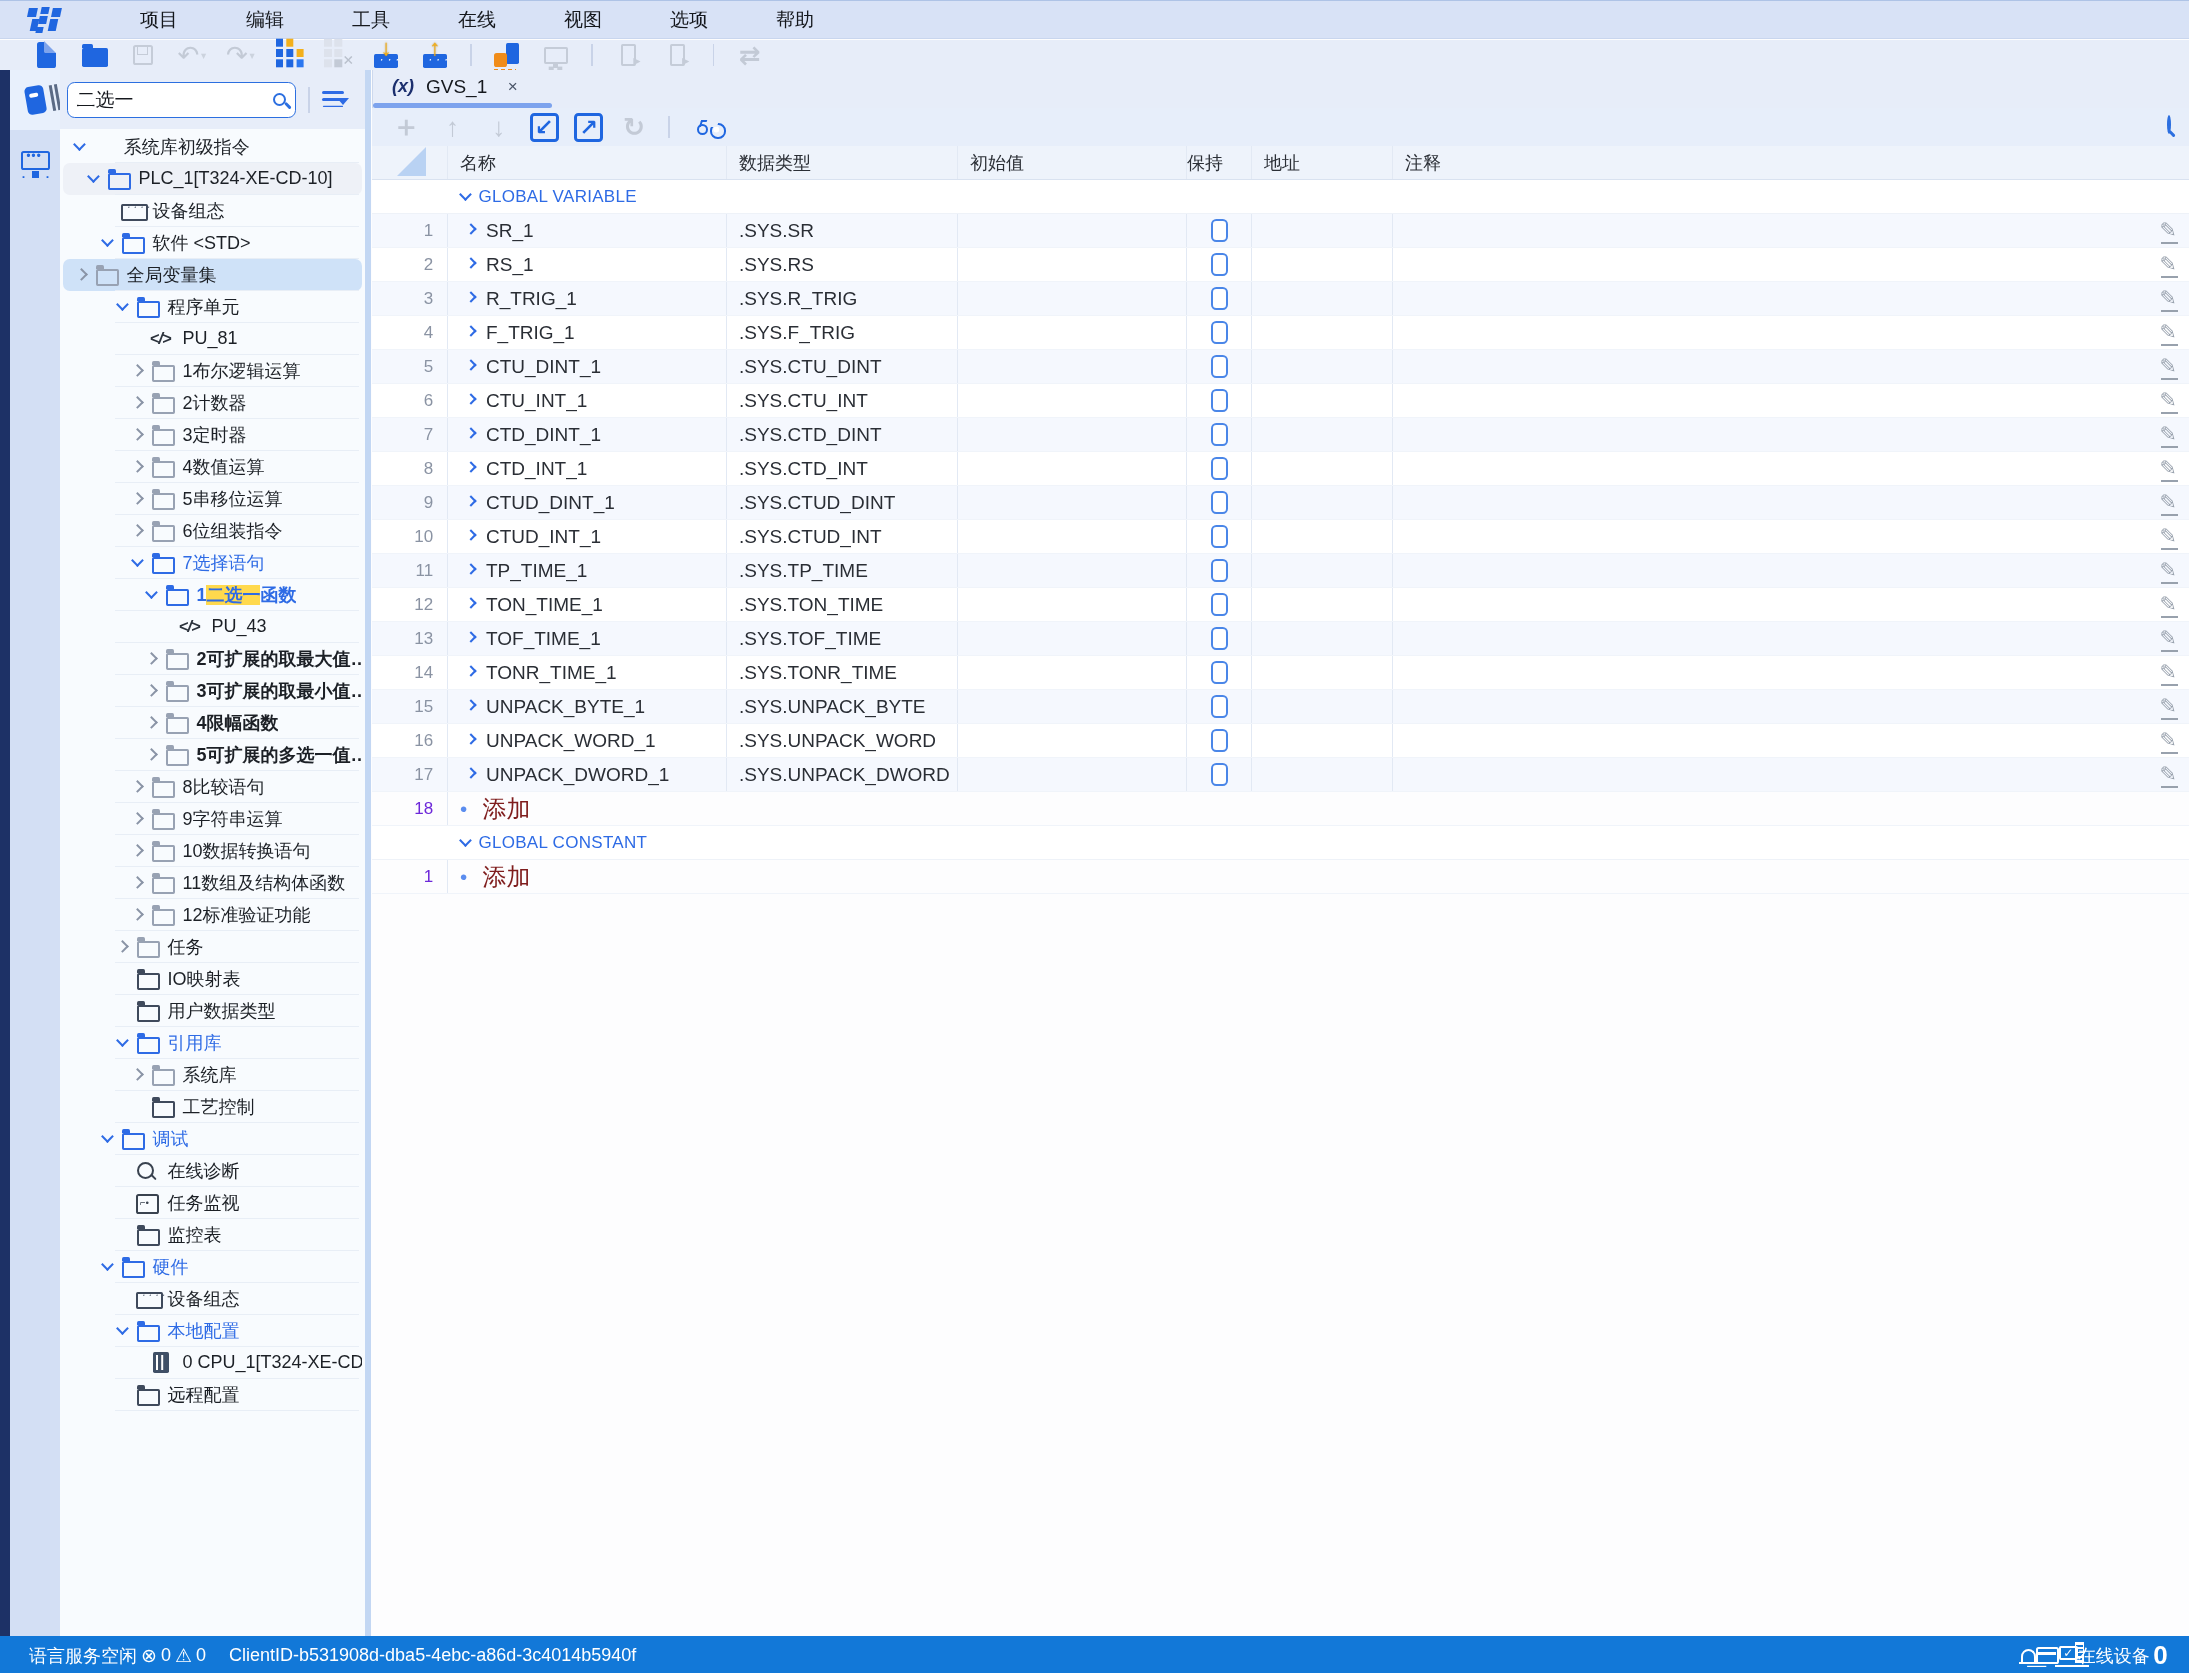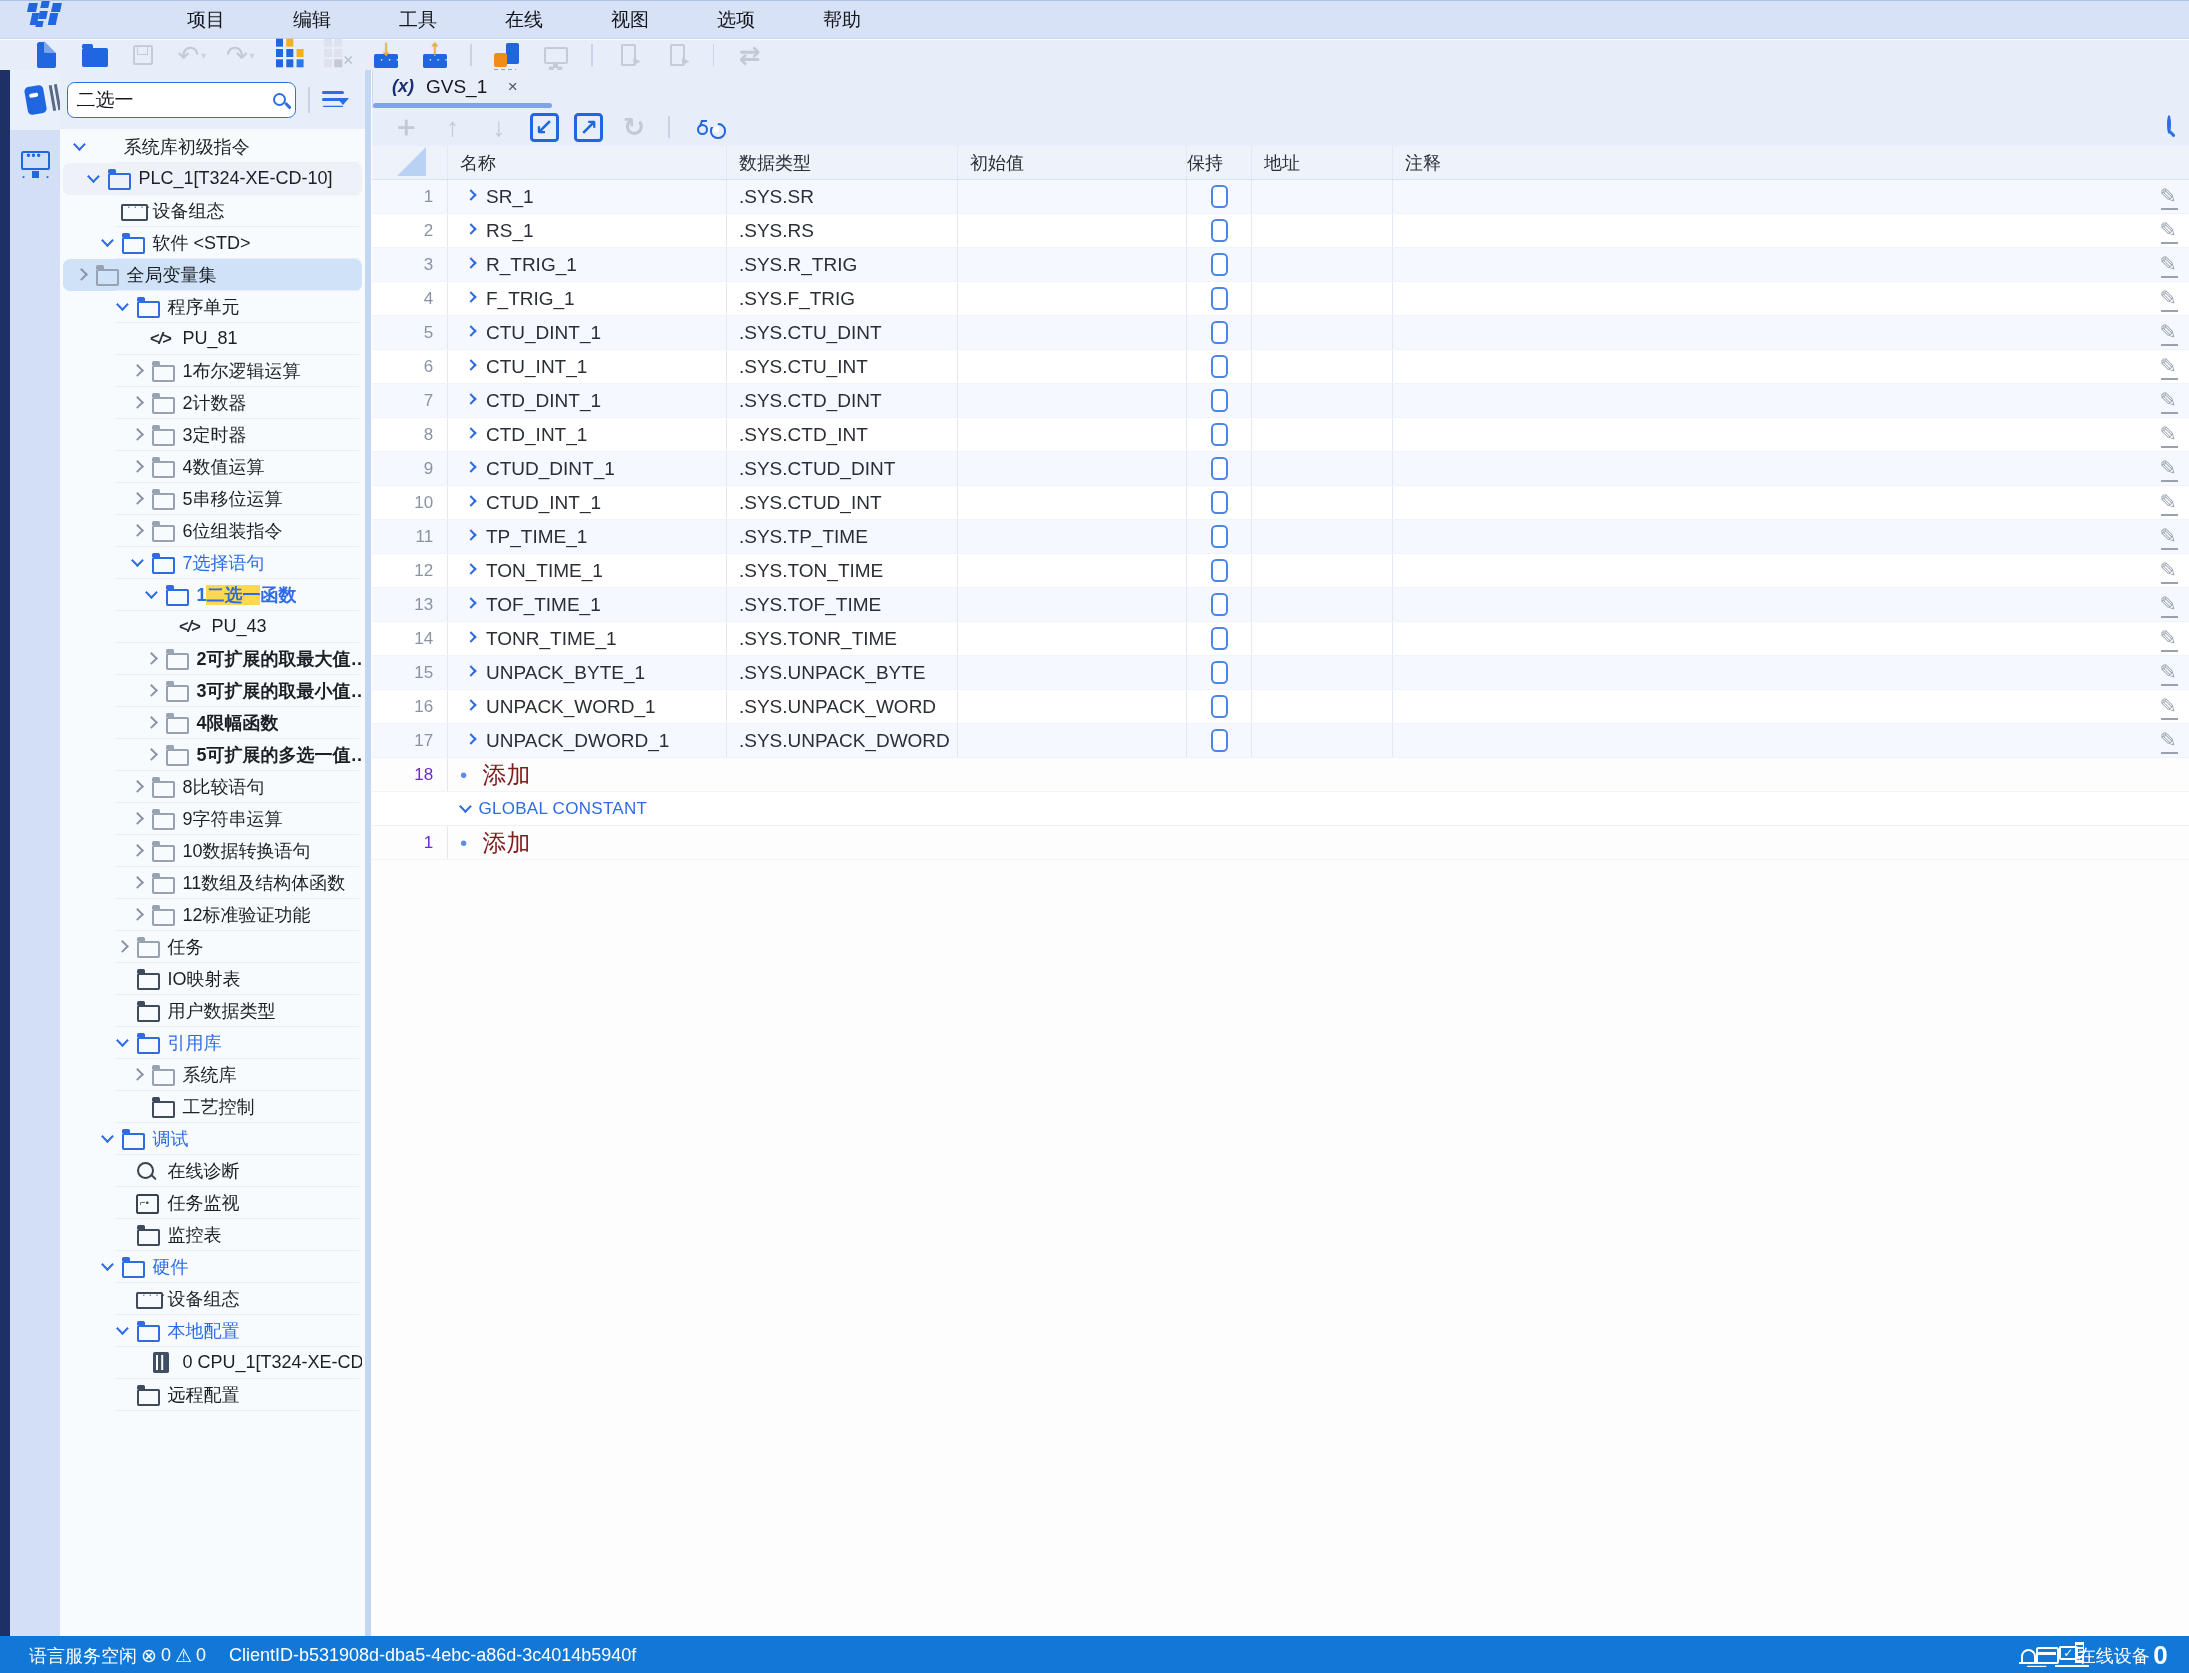--- a/index.html
+++ b/index.html
@@ -2,21 +2,21 @@
 <html style="font-size:13.8px"><head>
 <meta charset="utf-8">
 <style>
   * { margin:0; padding:0; box-sizing:border-box; }
   html,body { width:2190px; height:1673px; overflow:hidden;
     font-family:"Liberation Sans","DejaVu Sans",sans-serif; background:#fdfdfe; }
   .app { position:relative; width:2190px; height:1673px; border-top:1.7px solid #aec3e6; }
 
   
   .menubar { position:absolute; left:0; top:0; width:100%; height:38px; background:#d8e2f6;
-    display:flex; border-bottom:0.9px solid #c9d6ee;gap:47px; }
+    display:flex; align-items:center; border-bottom:0.9px solid #c9d6ee; }
   .logo { width:40px; height:26px; margin-left:26px; margin-right:40px; position:relative; }
   .logo i { position:absolute; background:#1f66e0; }
   .menu-item { padding:0 34px; font-size:19px; color:#15181d; height:38px; line-height:38px; cursor:default; }
 
   
   .toolbar { position:absolute; left:0; top:39px; width:100%; height:30px; background:#e7edf9;
     display:flex; align-items:center; padding-left:26px; gap:8.6px; }
   .tbi { width:40px; height:30px; display:flex; align-items:center; justify-content:center; position:relative; }
   .tbi .glyph { font-size:24px; line-height:1; }
   .tsep { width:1.7px; height:22.4px; background:#c9d3e8; margin:0 6.9px; }
@@ -636,20 +636,24 @@
             <i></i>
           </div>
         <div class="c-name">名称</div>
         <div class="c-type">数据类型</div>
         <div class="c-init">初始值</div>
         <div class="c-keep">保持</div>
         <div class="c-addr">地址</div>
         <div class="c-cmt">注释</div>
       </div>
 
+      <div class="grouphdr">
+        <span class="gchev"></span>
+        <span class="gname">GLOBAL VARIABLE</span>
+      </div>
 
       <div class="grows">
 
           <div class="grow">
             <div class="c-num">1</div>
             <div class="c-name">
               <span class="rowchev"></span>
               <span>SR_1</span>
             </div>
             <div class="c-type">.SYS.SR</div>

